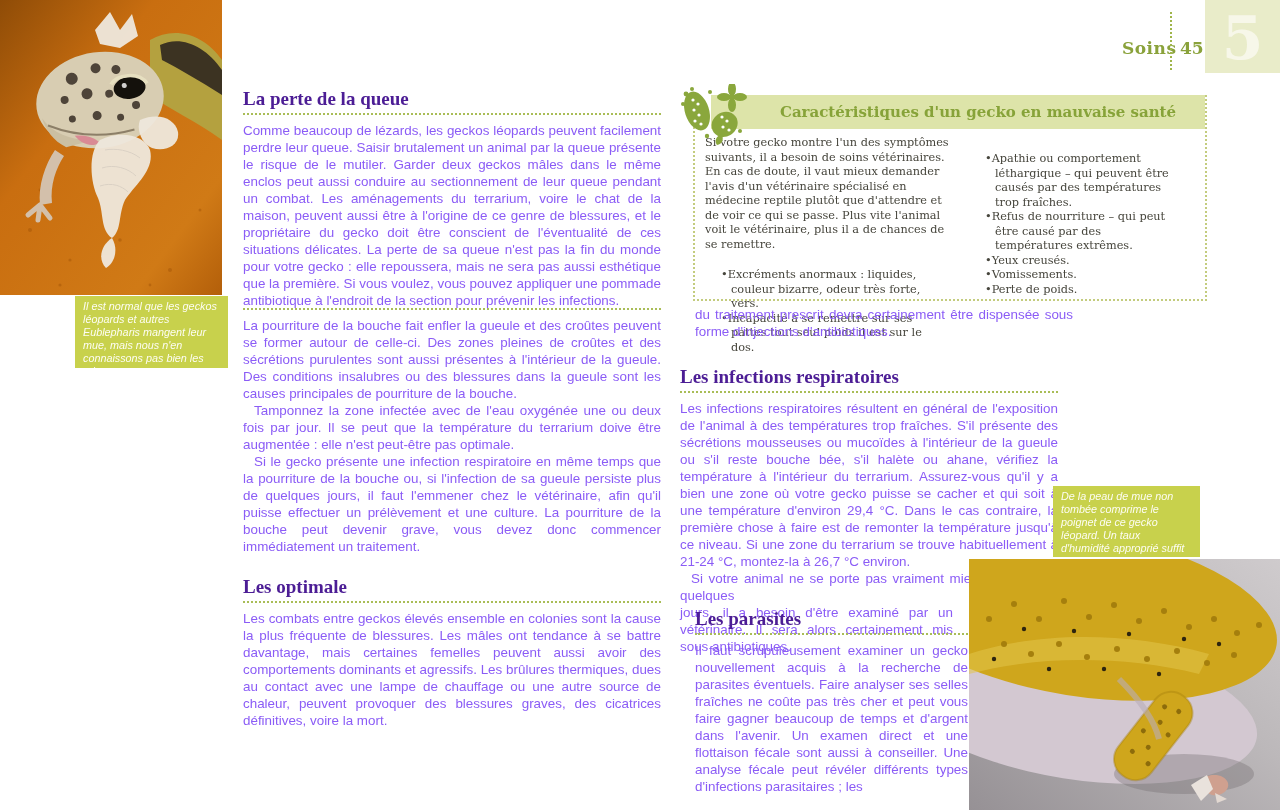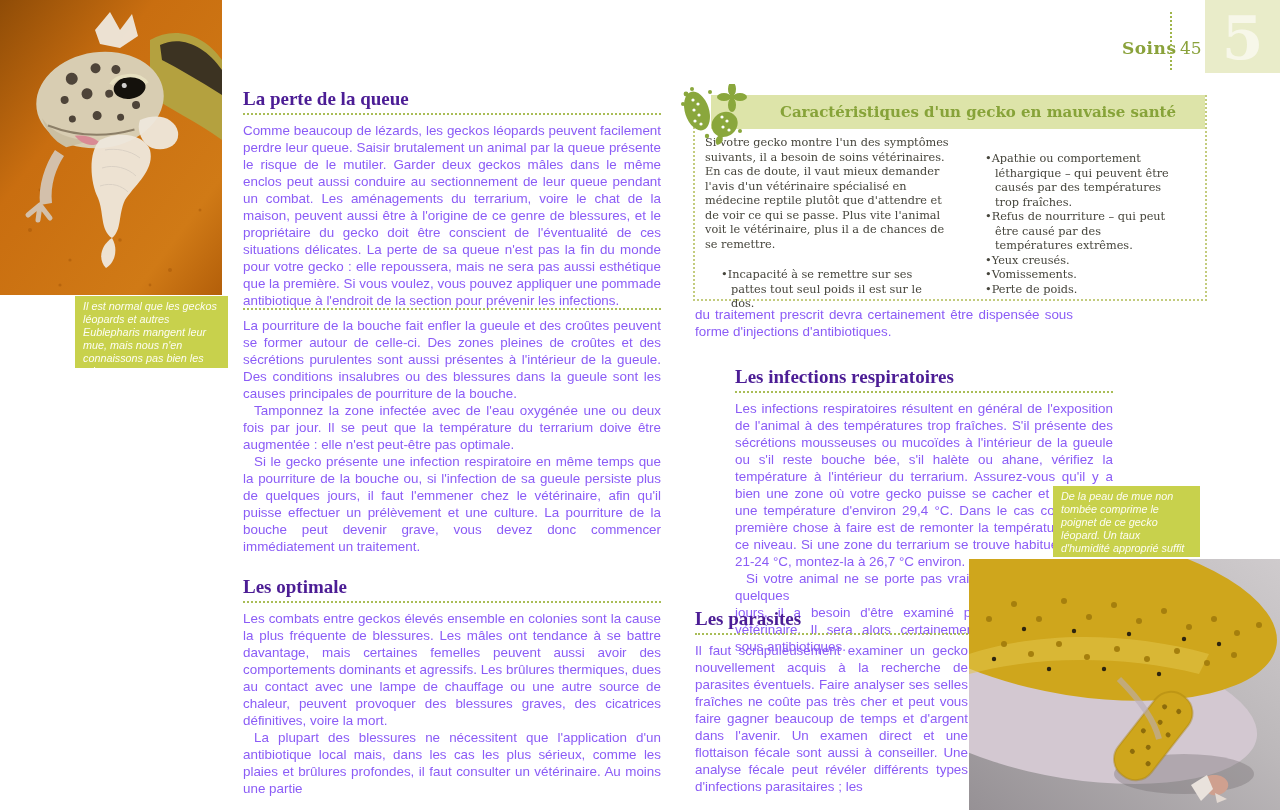--- a/index.html
+++ b/index.html
@@ -5,21 +5,21 @@
   html,body{margin:0;padding:0;background:#ffffff;}
   .page{position:relative;width:1280px;height:810px;background:#ffffff;overflow:hidden;
         font-family:"Liberation Sans",sans-serif;}
 
   
   .chapter-label{position:absolute;left:1122px;top:38px;font-family:"DejaVu Serif",serif;
     font-weight:bold;font-size:17px;color:#8aa23b;letter-spacing:.5px;}
   .header-divider{position:absolute;left:1170px;top:12px;height:58px;width:0;
     border-left:2px dotted #9fb54a;}
   .page-number{position:absolute;left:1180px;top:38px;font-family:"DejaVu Serif",serif;
-    font-weight:normal;font-size:17px;color:#8aa23b;}
+    font-weight:bold;font-size:17px;color:#8aa23b;}
   .chapter-tab{position:absolute;left:1205px;top:0;width:75px;height:73px;background:#e9ecc9;}
   .chapter-tab span{display:block;width:100%;height:100%;text-align:center;line-height:76px;
     font-family:"DejaVu Serif",serif;font-weight:bold;font-size:60px;color:#f7f7e9;}
 
   
   .photo-left{position:absolute;left:0;top:0;width:222px;height:295px;}
   .photo-right{position:absolute;left:969px;top:559px;width:311px;height:251px;}
   .photo-left svg,.photo-right svg{display:block;width:100%;height:100%;}
 
   
@@ -43,21 +43,21 @@
   .info-box-body ul{margin:16px;padding:0;list-style:none;}
   .info-box-body li{padding-left:10px;text-indent:-10px;}
   .info-box-body li::before{content:"\2022 ";}
   .box-motif{position:absolute;left:680px;top:84px;width:70px;height:62px;}
 
   
   .col-sec{position:absolute;}
   .sec1{left:243px;top:88px;width:418px;}
   .sec2{left:243px;top:308px;width:418px;}
   .sec3{left:243px;top:576px;width:418px;}
-  .sec4{left:735px;top:366px;width:378px;}
+  .sec4{left:680px;top:366px;width:378px;}
   .sec5{left:695px;top:608px;width:273px;}
   .continuation-block{position:absolute;left:695px;top:306px;width:378px;}
   .sec-title{margin:0 0 3px 0;font-family:Liberation Serif, serif;font-weight:bold;
     font-size:19px;color:#4c1d95;}
   .dotted-rule{border-top:2px dotted #a9bd57;margin:0 0 7px 0;height:0;}
   .body-p{margin:0;font-size:13.4px;line-height:17px;color:#8b5cf6;text-align:justify;}
   .indent{text-indent:11px;}
   .narrow{width:273px;}
 </style>
 </head>
@@ -139,20 +139,21 @@
   </div>
 
   <div class="info-box">
     <div class="info-box-bar">
       <span>Caractéristiques d'un gecko en mauvaise santé</span>
     </div>
     <div class="info-box-body">
       <div class="ib-col-left">
         <p>Si votre gecko montre l'un des symptômes suivants, il a besoin de soins vétérinaires. En cas de doute, il vaut mieux demander l'avis d'un vétérinaire spécialisé en médecine reptile plutôt que d'attendre et de voir ce qui se passe. Plus vite l'animal voit le vétérinaire, plus il a de chances de se remettre.</p>
         <ul>
+          <li>Excréments anormaux : liquides, couleur bizarre, odeur très forte, vers.</li>
           <li>Incapacité à se remettre sur ses pattes tout seul poids il est sur le dos.</li>
         </ul>
       </div>
       <div class="ib-col-right">
         <ul>
           <li>Apathie ou comportement léthargique – qui peuvent être causés par des températures trop fraîches.</li>
           <li>Refus de nourriture – qui peut être causé par des températures extrêmes.</li>
           <li>Yeux creusés.</li>
           <li>Vomissements.</li>
           <li>Perte de poids.</li>
@@ -204,21 +205,20 @@
     <div class="dotted-rule"></div>
     <p class="body-p">La pourriture de la bouche fait enfler la gueule et des croûtes peuvent se former autour de celle-ci. Des zones pleines de croûtes et des sécrétions purulentes sont aussi présentes à l'intérieur de la gueule. Des conditions insalubres ou des blessures dans la gueule sont les causes principales de pourriture de la bouche.</p>
     <p class="body-p indent">Tamponnez la zone infectée avec de l'eau oxygénée une ou deux fois par jour. Il se peut que la température du terrarium doive être augmentée : elle n'est peut-être pas optimale.</p>
     <p class="body-p indent">Si le gecko présente une infection respiratoire en même temps que la pourriture de la bouche ou, si l'infection de sa gueule persiste plus de quelques jours, il faut l'emmener chez le vétérinaire, afin qu'il puisse effectuer un prélèvement et une culture. La pourriture de la bouche peut devenir grave, vous devez donc commencer immédiatement un traitement.</p>
   </section>
 
   <section class="col-sec sec3">
     <h2 class="sec-title">Les optimale</h2>
     <div class="dotted-rule"></div>
     <p class="body-p">Les combats entre geckos élevés ensemble en colonies sont la cause la plus fréquente de blessures. Les mâles ont tendance à se battre davantage, mais certaines femelles peuvent aussi avoir des comportements dominants et agressifs. Les brûlures thermiques, dues au contact avec une lampe de chauffage ou une autre source de chaleur, peuvent provoquer des blessures graves, des cicatrices définitives, voire la mort.</p>
-    <p class="body-p indent">La plupart des blessures ne nécessitent que l'application d'un antibiotique local mais, dans les cas les plus sérieux, comme les plaies et brûlures profondes, il faut consulter un vétérinaire. Au moins une partie</p>
   </section>
 
   <div class="continuation-block">
     <p class="body-p">du traitement prescrit devra certainement être dispensée sous forme d'injections d'antibiotiques.</p>
   </div>
 
   <section class="col-sec sec4">
     <h2 class="sec-title">Les infections respiratoires</h2>
     <div class="dotted-rule"></div>
     <p class="body-p">Les infections respiratoires résultent en général de l'exposition de l'animal à des températures trop fraîches. S'il présente des sécrétions mousseuses ou mucoïdes à l'intérieur de la gueule ou s'il reste bouche bée, s'il halète ou ahane, vérifiez la température à l'intérieur du terrarium. Assurez-vous qu'il y a bien une zone où votre gecko puisse se cacher et qui soit à une température d'environ 29,4 °C. Dans le cas contraire, la première chose à faire est de remonter la température jusqu'à ce niveau. Si une zone du terrarium se trouve habituellement à 21-24 °C, montez-la à 26,7 °C environ.</p>

